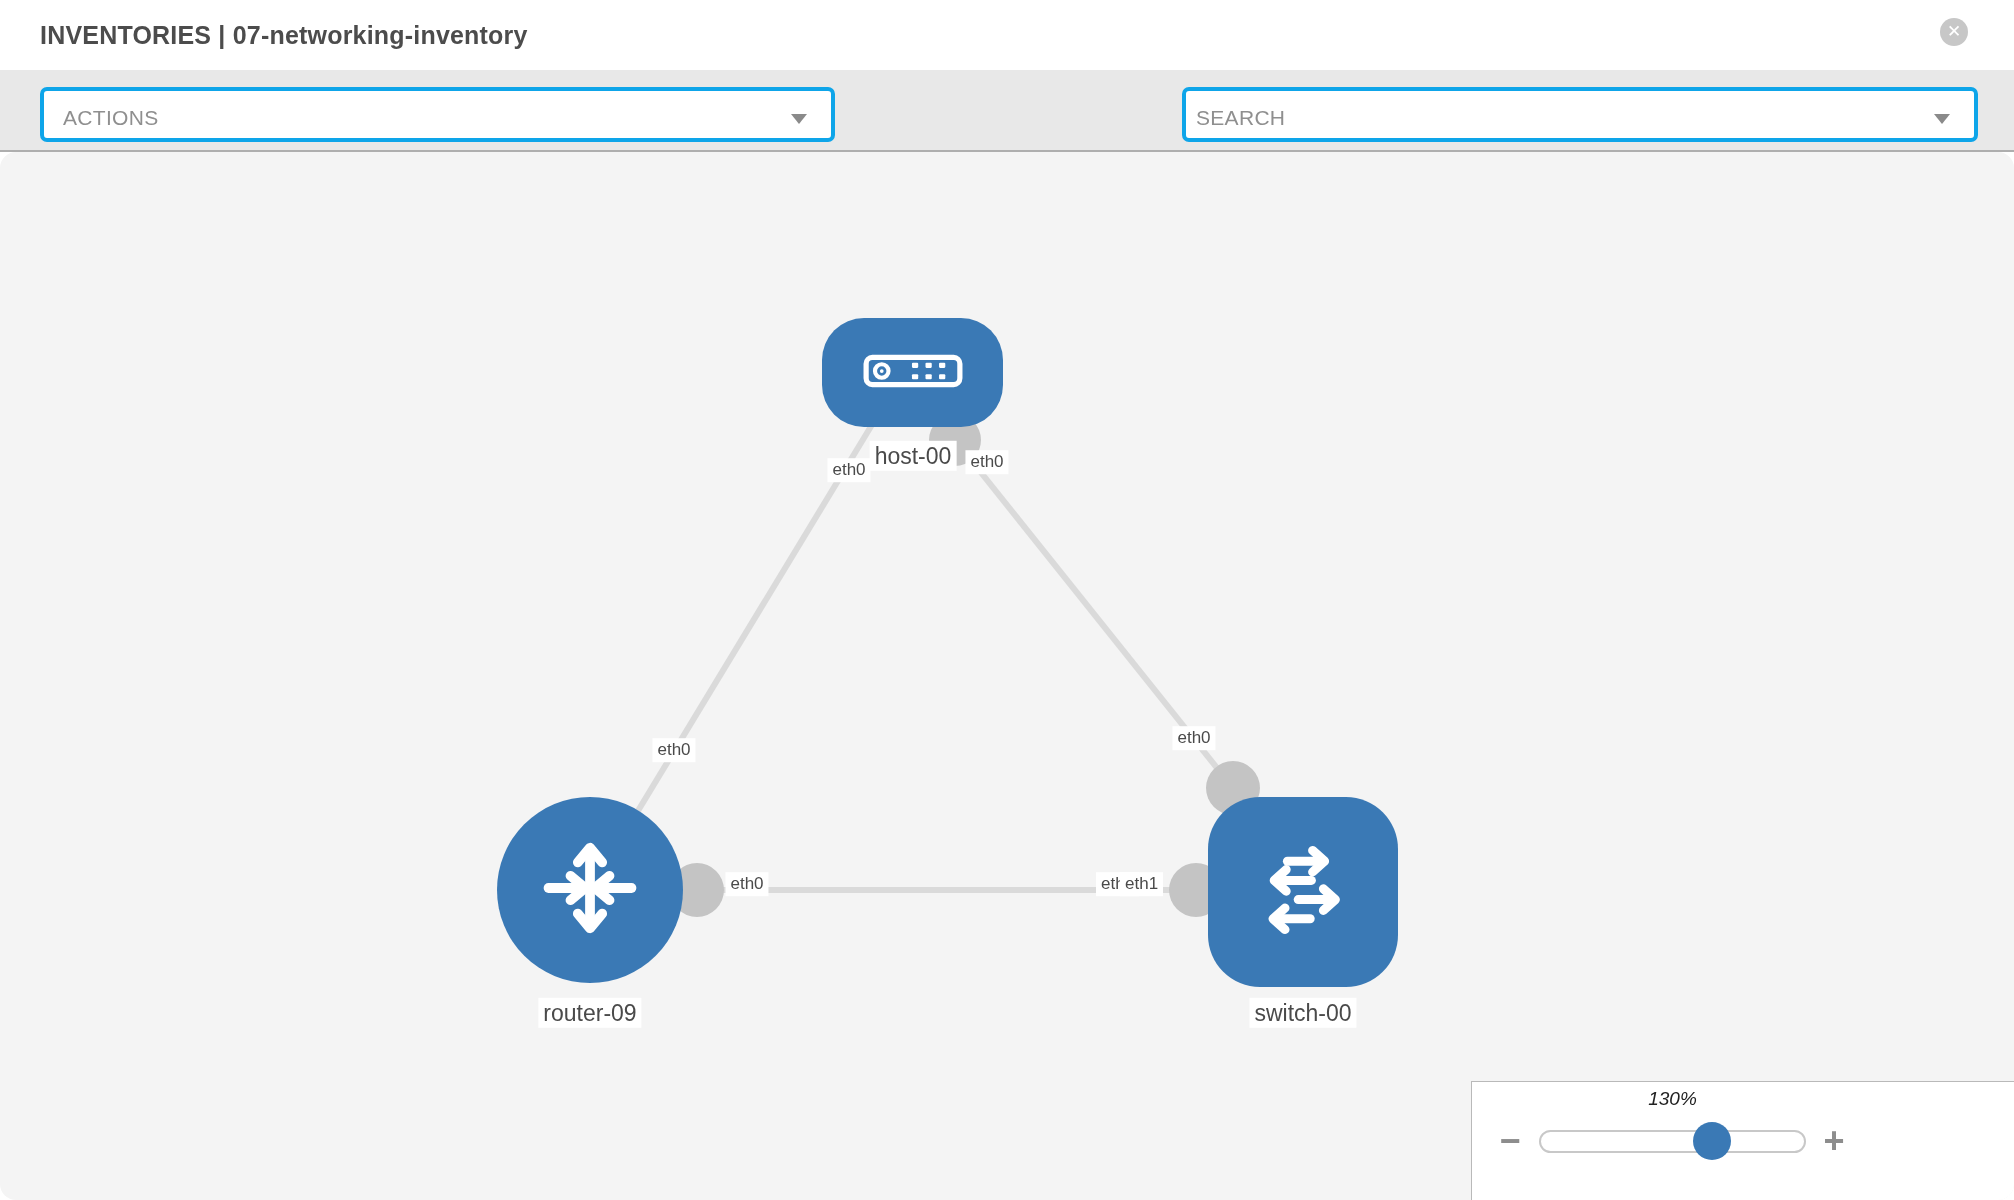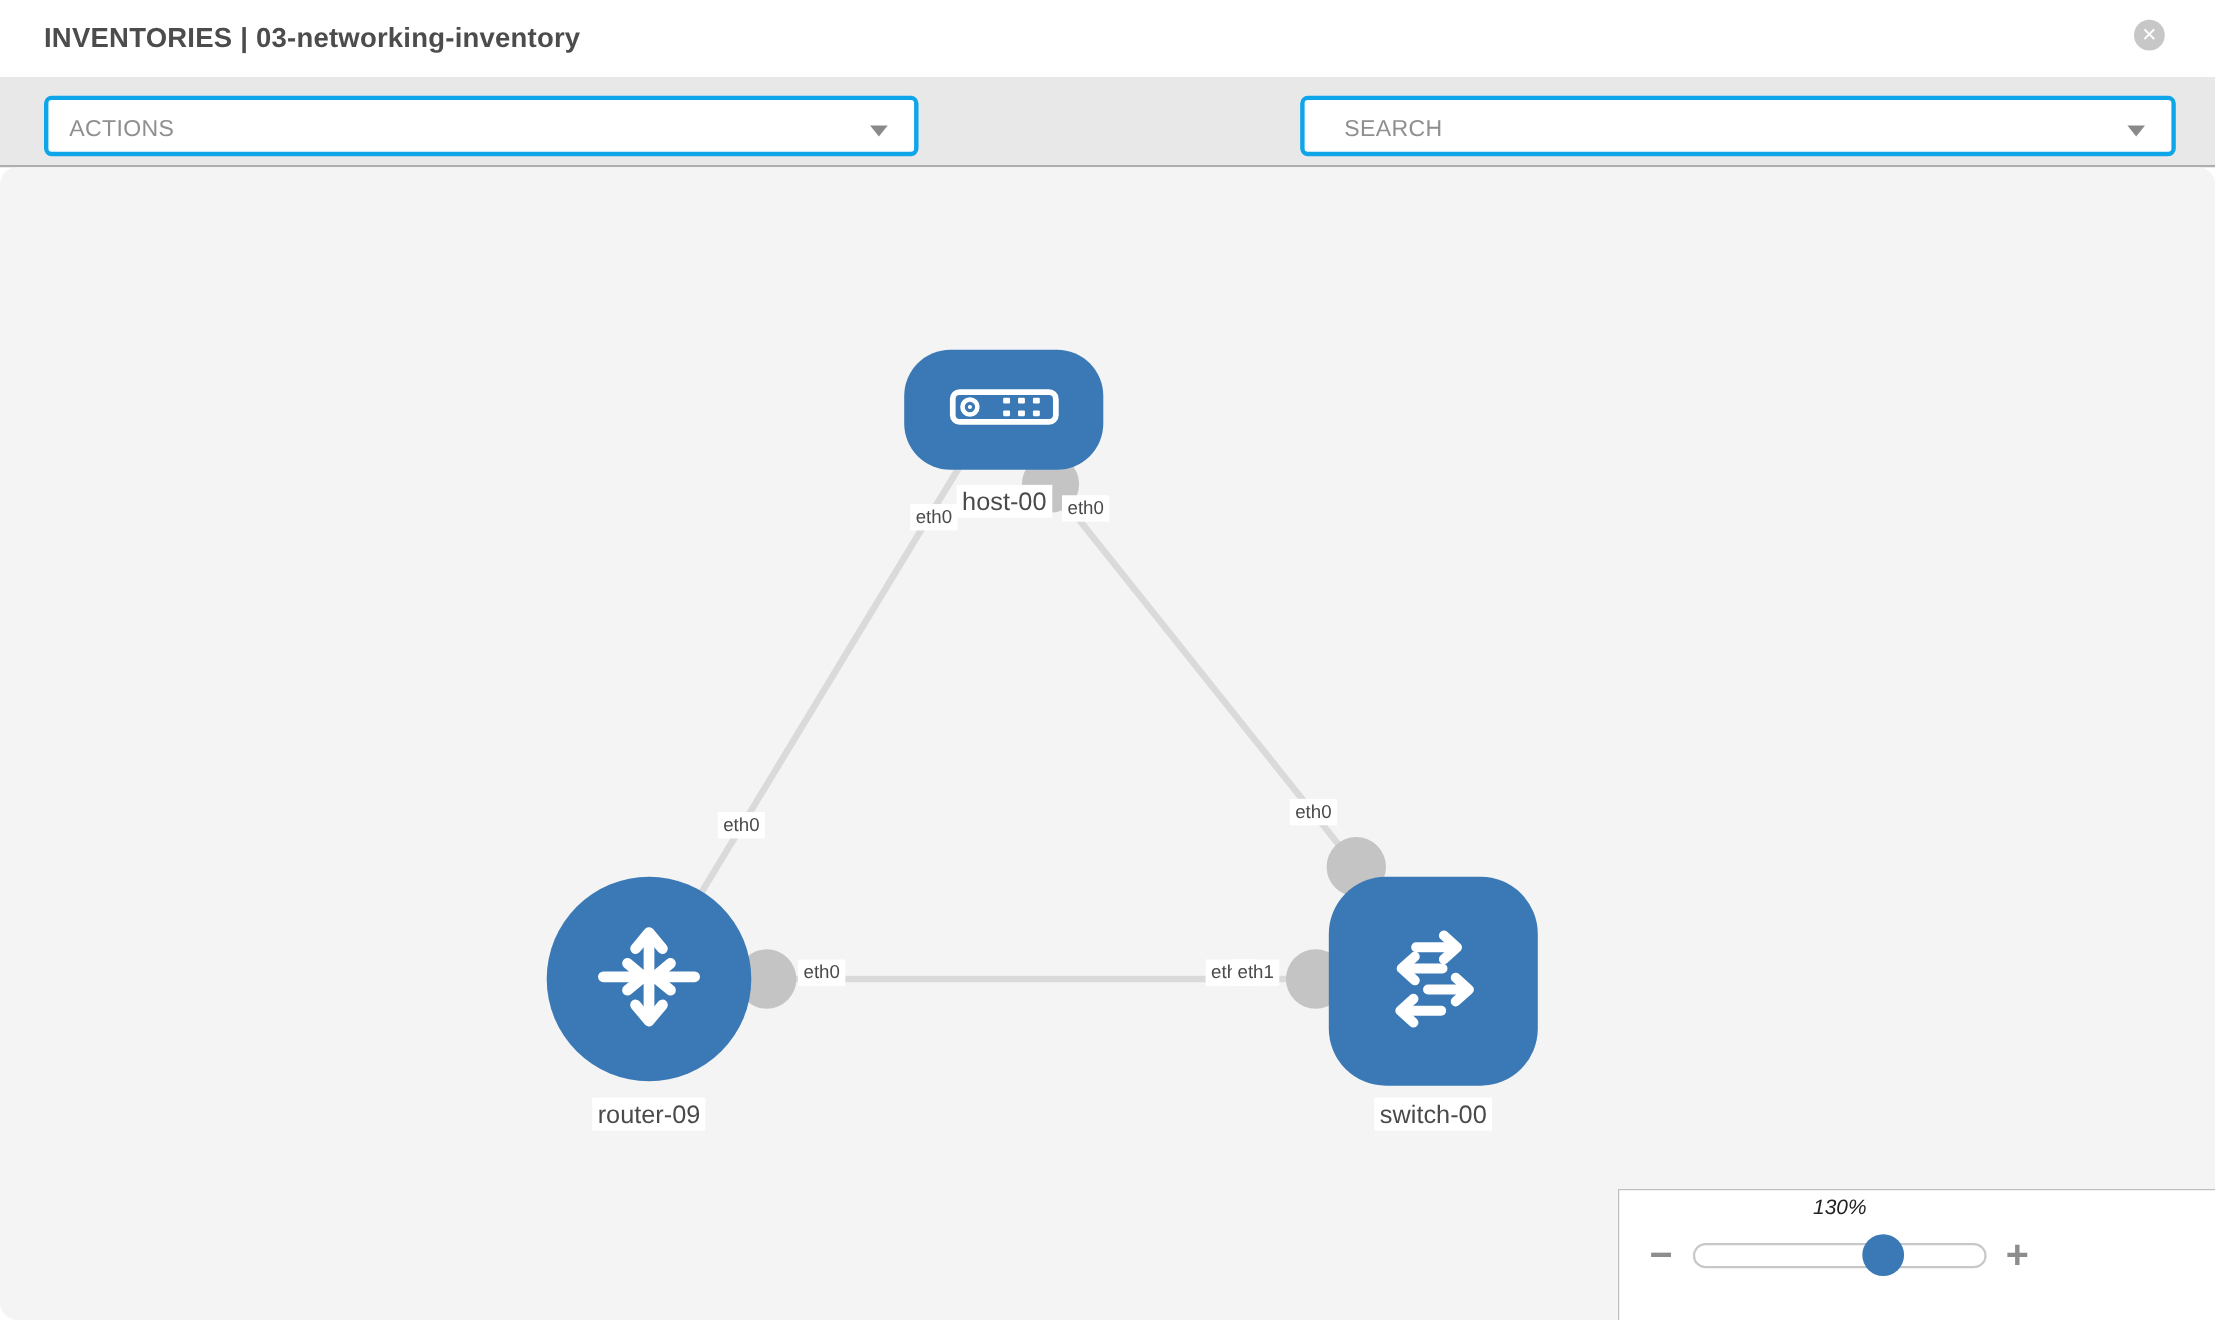--- a/index.html
+++ b/index.html
@@ -46,21 +46,21 @@
     position: absolute; right: 24px; top: 23px;
     width: 0; height: 0;
     border-left: 8px solid transparent; border-right: 8px solid transparent;
     border-top: 10px solid #8a8a8a;
   }
   .actions-dd { left: 40px; width: 795px; }
   .search-dd { left: 1182px; width: 796px; }
   .search-dd input {
     position: absolute; left: 0; top: 0; width: 100%; height: 53px;
     border: none; outline: none; background: transparent;
-    padding-left: 36px; font-family: "Liberation Sans", sans-serif;
+    padding-left: 10px; font-family: "Liberation Sans", sans-serif;
     font-size: 21px; color: #555; letter-spacing: 0.3px;
   }
   .search-dd input::placeholder { color: #8f8f8f; opacity: 1; }
   .tool-btn { position: absolute; top: 99px; width: 40px; height: 34px; cursor: pointer; }
   .tool-btn svg { display: block; margin: 0 auto; }
   .wrench-btn { left: 1046px; }
   .key-btn { left: 1115px; }
 
   
   .canvas {
@@ -117,21 +117,21 @@
   }
   .zoom-thumb {
     position: absolute; left: 221px; top: 40px; width: 38px; height: 38px;
     border-radius: 50%; background: #3a79b5; cursor: grab;
   }
 </style>
 </head>
 <body>
 
 <div class="header">
-  <div class="header-title">INVENTORIES | 03-networking-inventory</div>
+  <div class="header-title">INVENTORIES | 07-networking-inventory</div>
   <div class="close-btn">
     <div class="x-glyph">✕</div>
   </div>
 </div>
 
 <div class="toolbar">
   <div class="dropdown-box actions-dd">
     <div class="dd-label">ACTIONS</div>
     <div class="caret"></div>
   </div>

